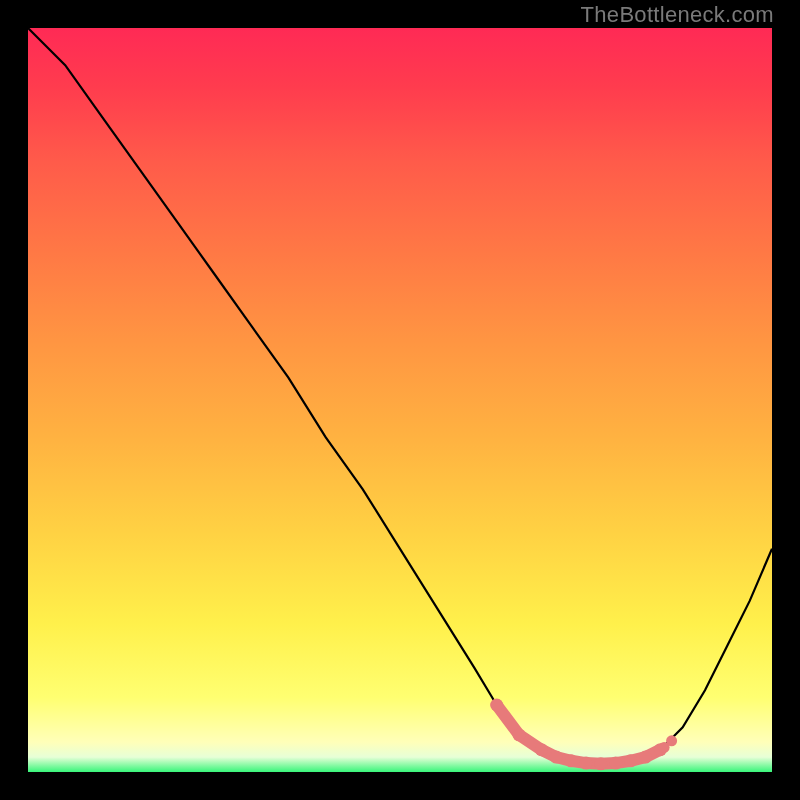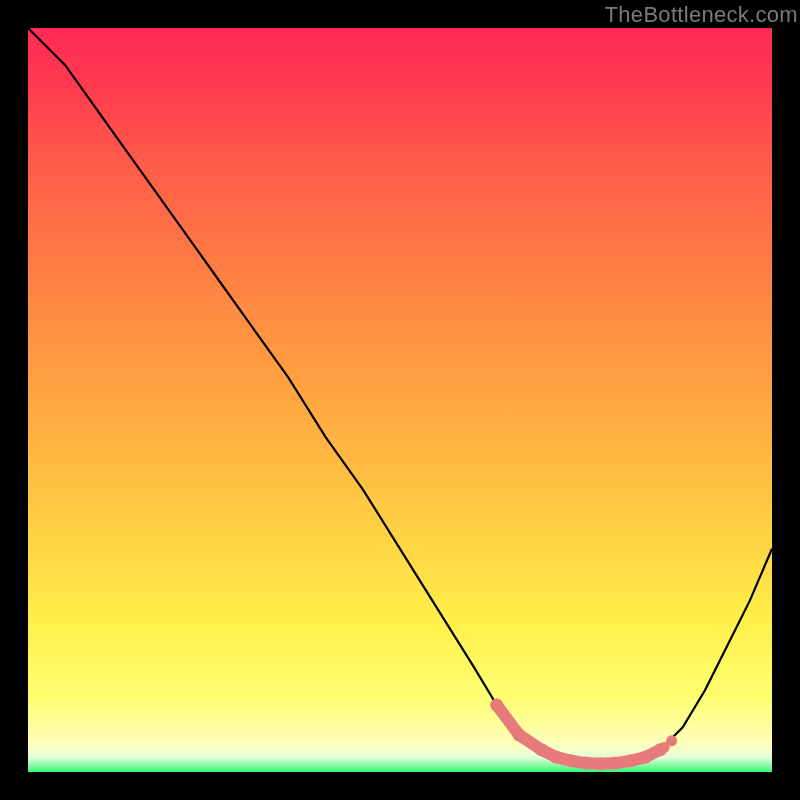--- a/index.html
+++ b/index.html
@@ -13,21 +13,21 @@
   }
   .frame {
     position: relative;
     width: 800px;
     height: 800px;
     background: #000;
   }
   .attribution {
     position: absolute;
     top: 2px;
-    right: 2px;
+    right: 26px;
     color: #7a7a7a;
     font-size: 22px;
     letter-spacing: 0.3px;
     z-index: 10;
     user-select: none;
   }
   .plot-area {
     position: absolute;
     left: 28px;
     top: 28px;

